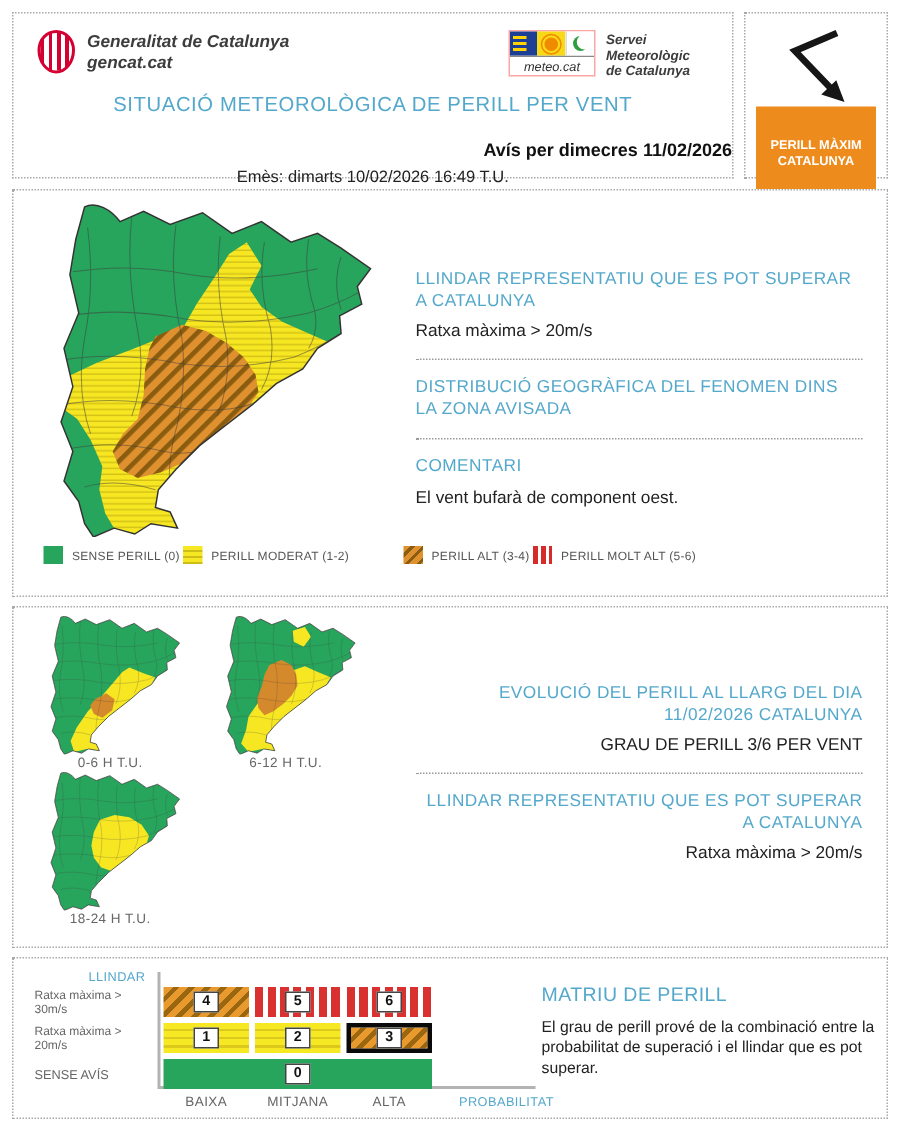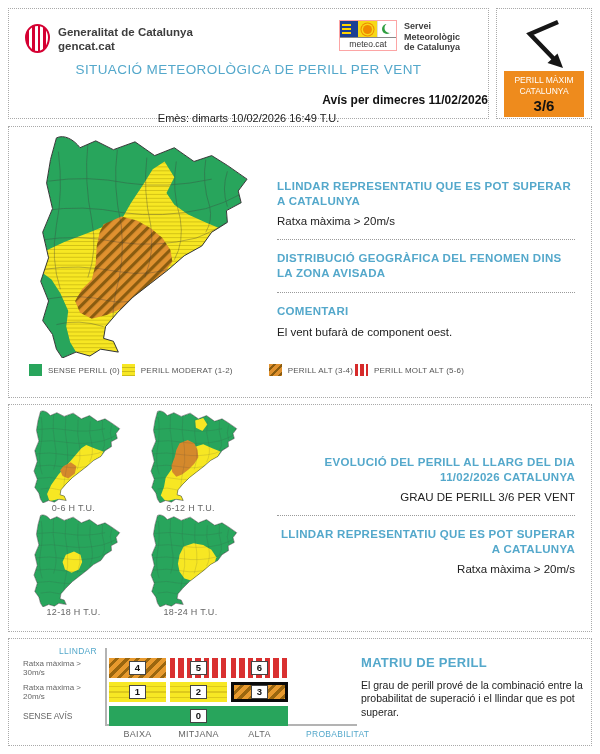--- a/index.html
+++ b/index.html
@@ -2,21 +2,21 @@
 <html><head>
 <meta charset="utf-8">
 <style>
   html,body{margin:0;padding:0;background:#fff;}
   body{width:600px;height:754px;font-family:"Liberation Sans",sans-serif;-webkit-font-smoothing:antialiased;}
   .page{position:relative;width:600px;height:754px;background:#fff;overflow:hidden;}
   .panel{position:absolute;border:1px dotted #a9a9a9;background:#fff;box-sizing:border-box;}
 
   
   #hdr{left:8px;top:8px;width:481px;height:111px;}
-  .hdr-top{display:flex;align-items:flex-end;padding:11px 16px 0 16px;}
+  .hdr-top{display:flex;align-items:flex-start;padding:11px 16px 0 16px;font-style:italic;}
   .genlogo{display:flex;align-items:flex-start;}
   .senyera{width:25px;height:29px;border:2px solid #d50032;border-radius:50% 50% 50% 50%/46% 46% 54% 54%;
            background:repeating-linear-gradient(90deg,#d50032 0 2.5px,#ffffff 2.5px 5.5px);box-sizing:border-box;margin-right:8px;}
   .gentxt{font-size:11.5px;font-weight:bold;color:#3d3d3d;line-height:14px;padding-top:1px;}
   .meteogrp{margin-left:auto;display:flex;align-items:flex-start;margin-right:4px;}
   .mbox{border:1px solid #fca5a5;width:56px;background:#fff;}
   .msquares{display:flex;height:16px;border-bottom:1px solid #888;}
   .msq{flex:1;position:relative;}
   .msq.blue{background:#1d3f94;}
   .msq.blue:before{content:"";position:absolute;left:2px;top:3px;width:9px;height:10px;
@@ -28,39 +28,39 @@
   .mlabel{font-size:8.5px;text-align:center;color:#333;padding:1px 0;}
   .mservice{font-size:9px;font-weight:bold;color:#3d3d3d;line-height:10.5px;width:64px;margin-left:7px;padding-top:1px;}
   .hdr-title{color:#54a8cb;font-size:13.5px;text-align:center;margin-top:9px;letter-spacing:.4px;}
   .hdr-sub{font-size:12px;font-weight:bold;color:#111;text-align:right;margin-top:16px;}
   .hdr-emes{font-size:11px;color:#222;text-align:center;margin-top:5px;}
 
   
   #windbox{left:496px;top:8px;width:96px;height:111px;}
   .windsvg{display:block;margin:5px auto 0;}
   .badge{width:80px;margin:1px auto 0;background:#ee8b1d;text-align:center;padding:4px 0 3px;}
-  .badge-l{color:#fff;font-size:8.5px;font-weight:normal;line-height:10.5px;width:70px;margin:0 auto;}
+  .badge-l{color:#fff;font-size:8.5px;font-weight:bold;line-height:10.5px;width:70px;margin:16px auto;}
   .badge-v{color:#111;font-size:15px;font-weight:bold;margin-top:1px;}
 
   
   #p1{left:8px;top:126px;width:584px;height:272px;}
   .mainmap{position:absolute;left:10px;top:5px;}
   .legend{position:absolute;left:20px;top:237px;display:flex;gap:36px;}
   .lcol{display:flex;gap:2px;}
   .litem{display:flex;align-items:center;gap:6px;}
   .sw{width:13px;height:12px;flex:none;}
   .sw-0{background:#28a55c;}
   .sw-1{background:repeating-linear-gradient(180deg,#f7e723 0 3px,#cdbd18 3px 4px);}
   .sw-2{background:repeating-linear-gradient(135deg,#e0912f 0 3.5px,#8a5c10 3.5px 5.5px);}
   .sw-3{background:repeating-linear-gradient(90deg,#d62b2b 0 3.5px,#ffffff 3.5px 5.5px);}
   .ltext{font-size:8px;color:#555;letter-spacing:.2px;}
 
   .rcol{position:absolute;left:264px;top:0;width:306px;box-sizing:border-box;padding:0 4px;}
   .rcol1{padding-top:52px;}
-  .bhead{color:#54a8cb;font-size:11.5px;line-height:14.5px;letter-spacing:.3px;font-weight:bold;}
+  .bhead{color:#54a8cb;font-size:11.5px;line-height:14.5px;letter-spacing:.3px;}
   .bval{font-size:11.5px;color:#222;margin-top:7px;}
   .dotsep{border:none;border-top:1px dotted #9a9a9a;margin:12px 0 11px;}
   .pills{display:flex;align-items:center;margin-top:12px;gap:10px;font-size:11px;color:#555;}
   .pillgrp{display:flex;align-items:center;gap:7px;margin-right:14px;}
   .pill{width:27px;height:13px;border-radius:8px;border:2px solid #ccc;background:#fff;box-sizing:border-box;}
   .pill.on{background:#3095c8;border-color:#3095c8;}
   .plab-on{font-weight:bold;color:#000;}
 
   
   #p2{left:8px;top:404px;width:584px;height:228px;}
@@ -240,31 +240,20 @@
             <use href="#mesh"></use>
           </g>
           <use href="#catPath" fill="none" stroke="#333" stroke-width="1.2"></use>
         </svg>
         <div class="minilab">6-12 H T.U.</div>
       </div>
       <div class="minicell">
         <svg width="98" height="94" viewBox="0 0 240 230">
           <g clip-path="url(#catClip)">
             <use href="#catPath" fill="#28a55c"></use>
-            <path fill="#f7e723" d="M100,102 L120,94 L136,102 L140,120 L132,138 L114,146 L98,138 L92,120 Z"></path>
-            <use href="#mesh"></use>
-          </g>
-          <use href="#catPath" fill="none" stroke="#333" stroke-width="1.2"></use>
-        </svg>
-        <div class="minilab">12-18 H T.U.</div>
-      </div>
-      <div class="minicell">
-        <svg width="98" height="94" viewBox="0 0 240 230">
-          <g clip-path="url(#catClip)">
-            <use href="#catPath" fill="#28a55c"></use>
             <path fill="#f7e723" d="M102,82 L126,74 L150,78 L170,90 L182,108 L176,128 L160,144 L142,158 L122,166 L104,160 L92,144 L88,124 L92,102 Z"></path>
             <use href="#mesh"></use>
           </g>
           <use href="#catPath" fill="none" stroke="#333" stroke-width="1.2"></use>
         </svg>
         <div class="minilab">18-24 H T.U.</div>
       </div>
     </div>
 
     <div class="rcol rcol2">

